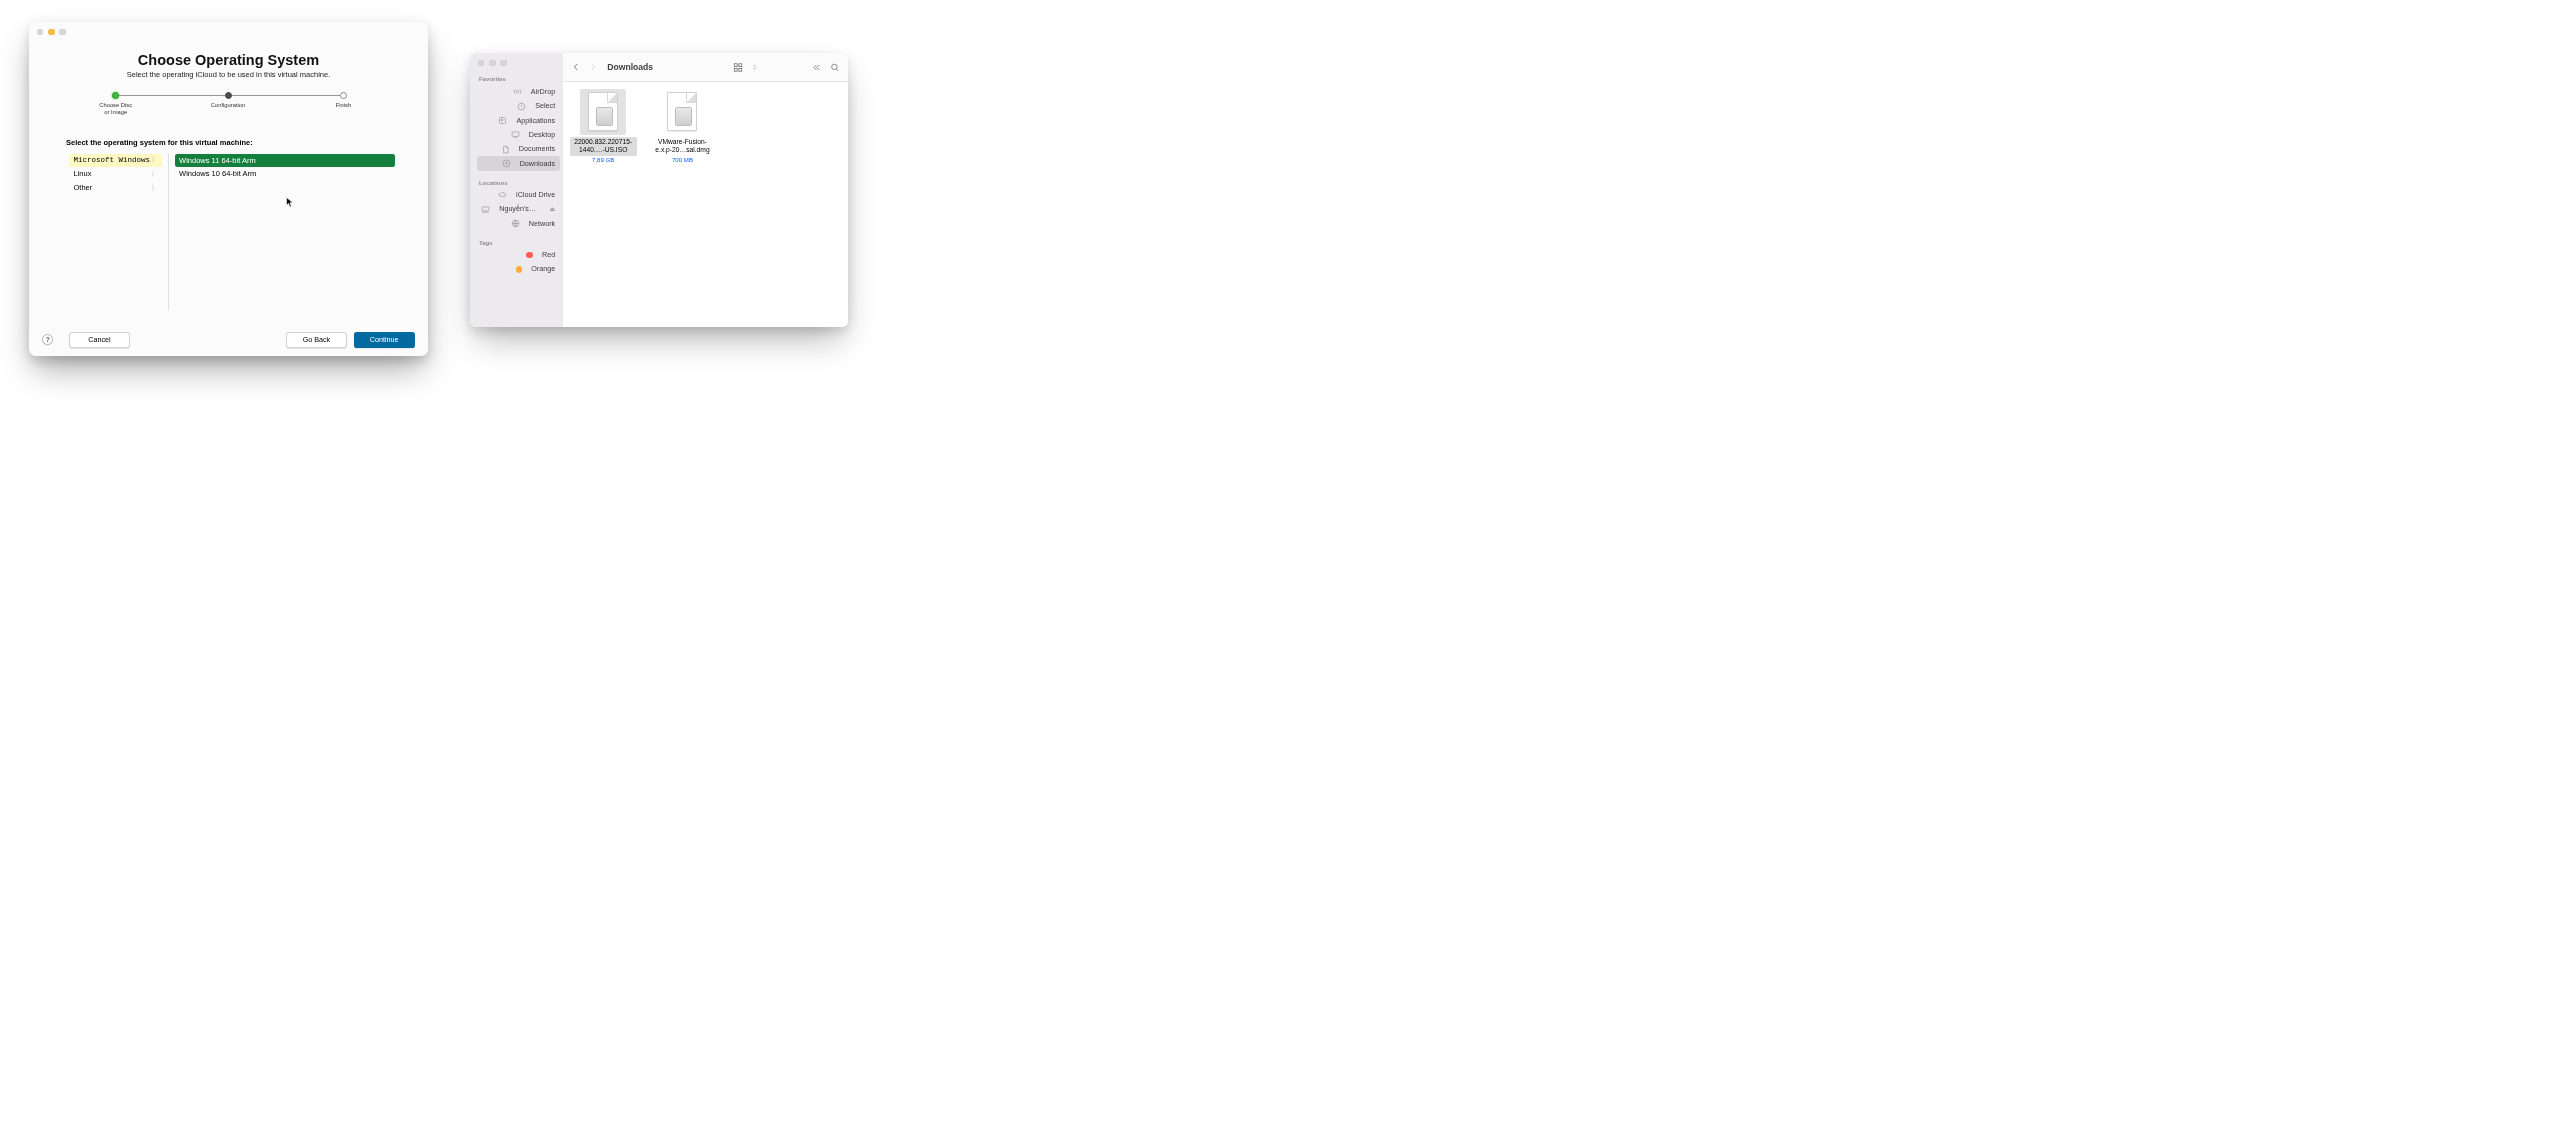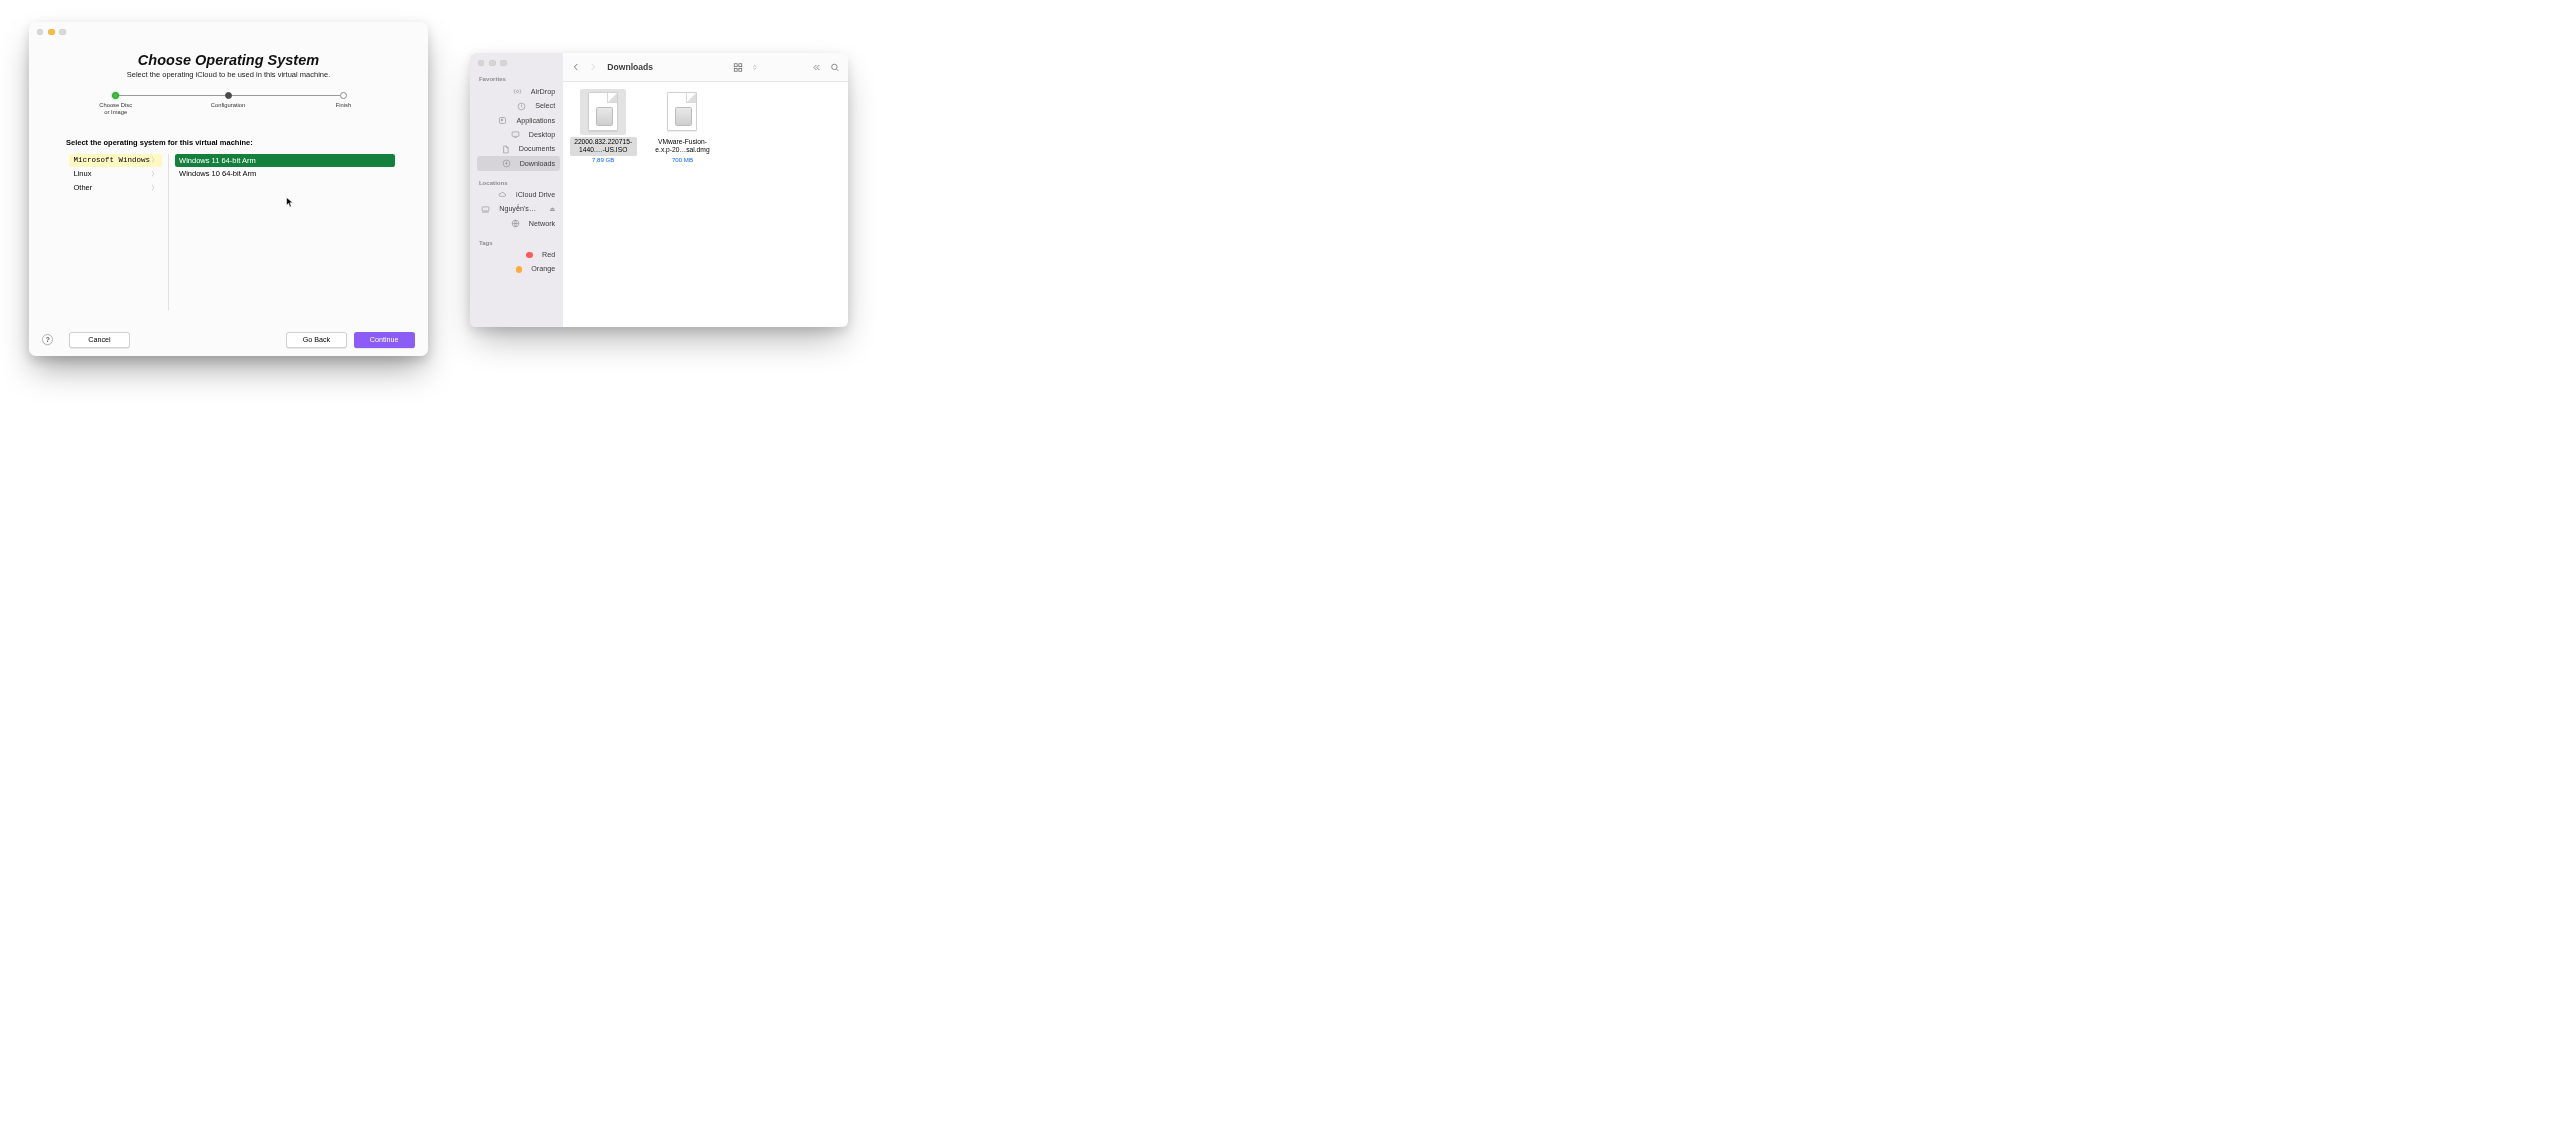--- a/index.html
+++ b/index.html
@@ -45,21 +45,20 @@
   .tl.inactive { background: #d9d9d9; }
   .tl.min { background: #fdbc40; }
   .wiz-header {
     text-align: center;
     padding-top: 30px;
   }
   .wiz-title {
     font-size: 14.5px;
     font-weight: 600;
     color: #111;
-    font-style: italic;
   }
   .wiz-subtitle {
     font-size: 7.5px;
     color: #222;
     margin-top: 2.2px;
   }
   .stepper {
     position: relative;
     margin: 12.3px auto 0;
     width: 240px;
@@ -158,21 +157,21 @@
   .btn {
     height: 16px;
     border-radius: 2.8px;
     font-size: 7.2px;
     padding: 0 11px;
     display: flex; align-items: center; justify-content: center;
     border: none;
     box-shadow: 0 0.6px 0.6px rgba(0,0,0,0.15);
   }
   .btn.default { background: #ffffff; color: #000; border: 0.3px solid #d0d0d0; }
-  .btn.primary { background: #8b5cf6; color: #fff; }
+  .btn.primary { background: #0369a1; color: #fff; }
   .btn.cancel { margin-left: 15.6px; width: 61px; }
   .spacer { flex: 1; }
   .btn.goback { width: 61px; margin-right: 6.7px; }
   .btn.continue { width: 61px; }
 
   
   .finder {
     position: absolute;
     left: 470px;
     top: 53px;

